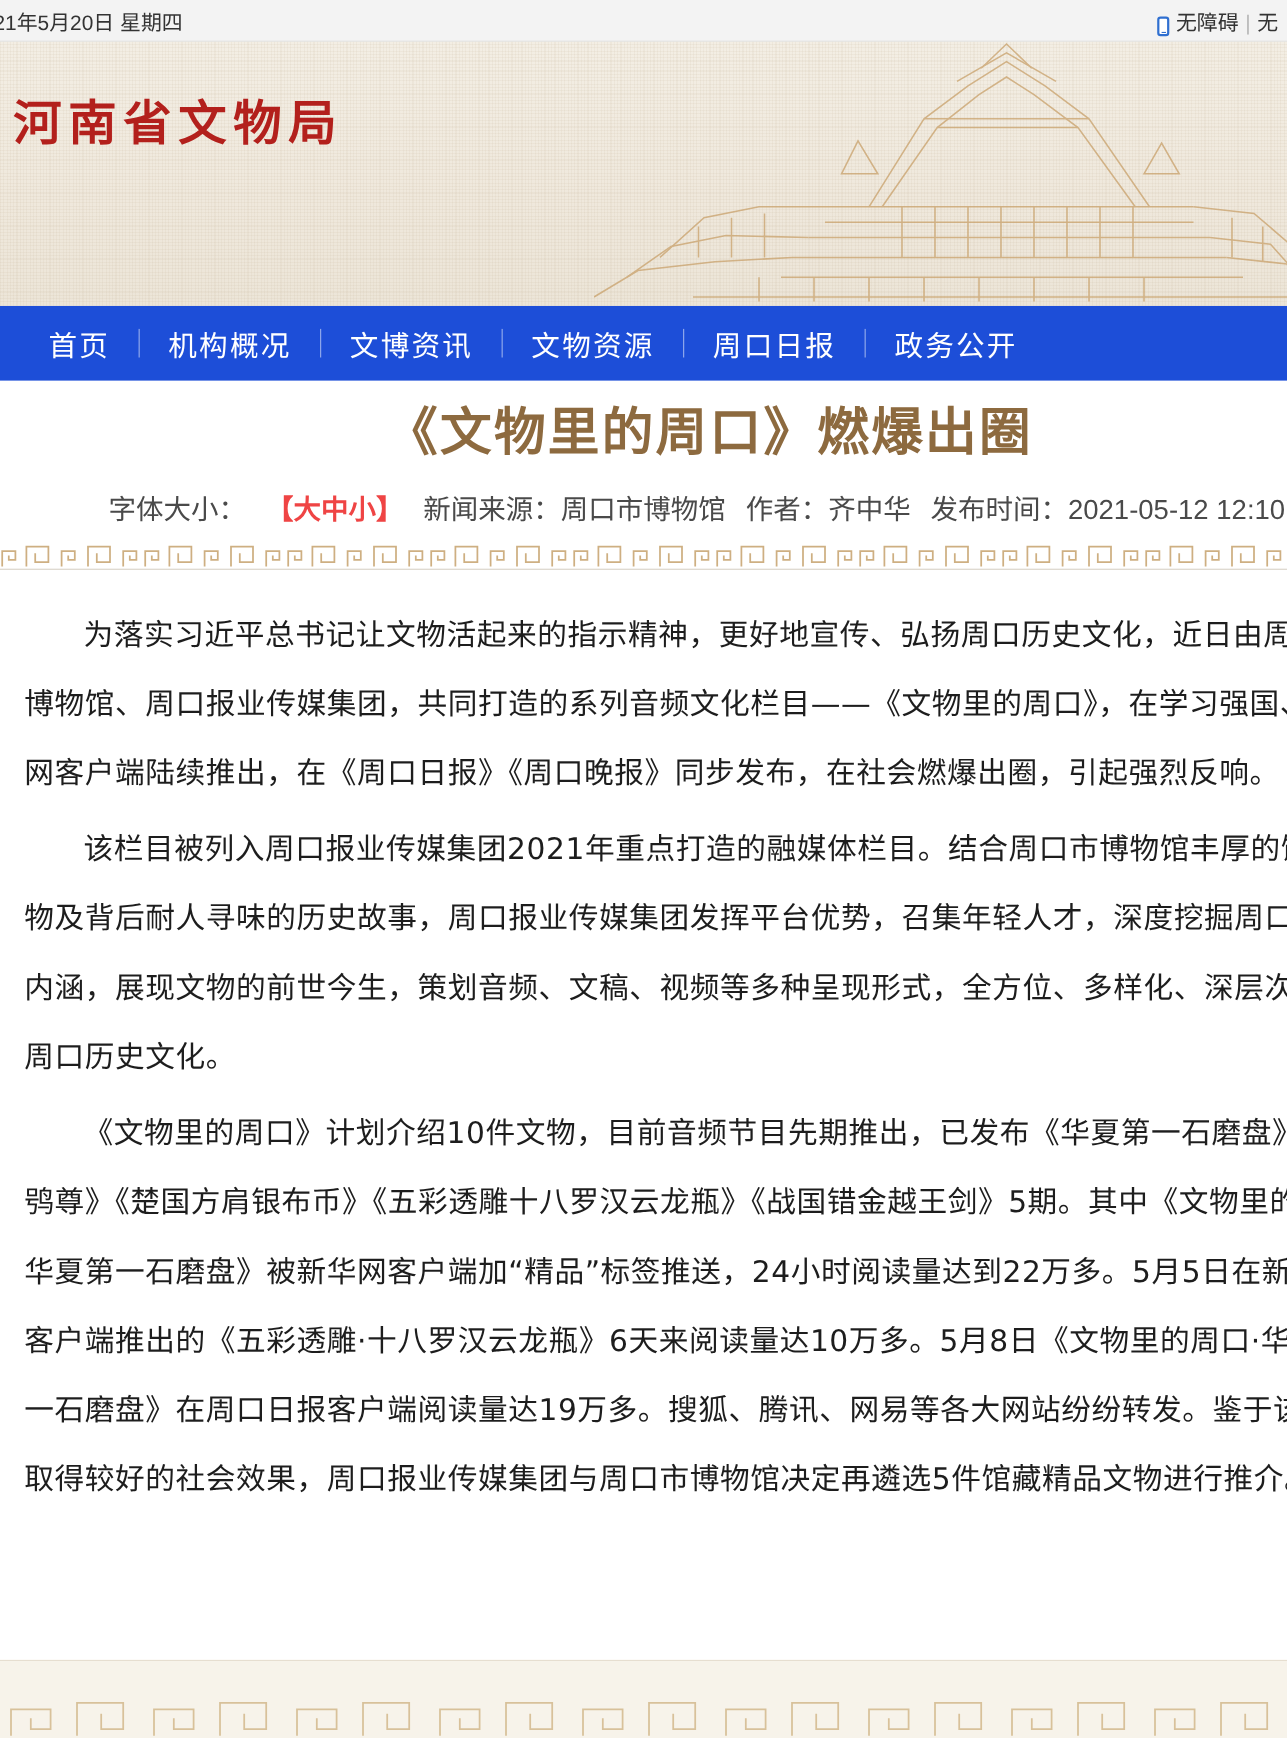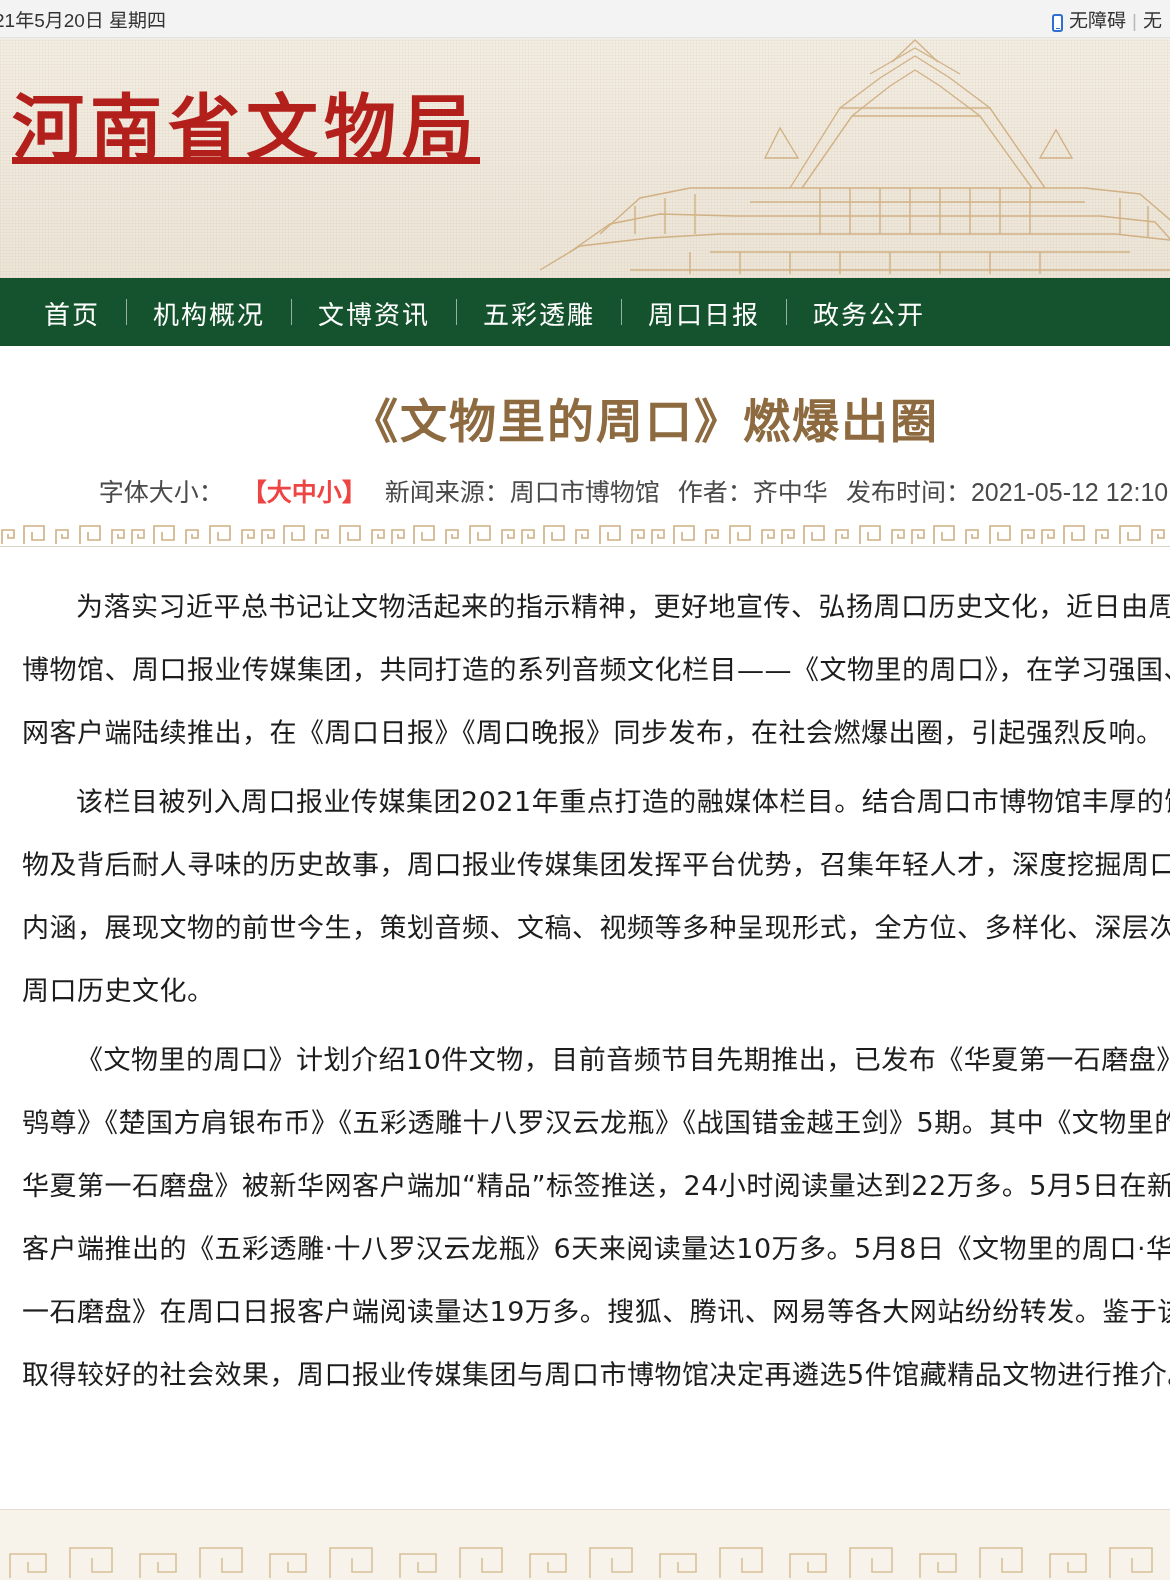--- a/index.html
+++ b/index.html
@@ -87,40 +87,39 @@
   }
   .logo-block {
     position: absolute;
     left: 12px;
     top: 52px;
     width: 500px;
   }
   .logo-cn {
     font-family: "DejaVu Serif", "Liberation Serif", serif;
     font-weight: bold;
-    font-size: 72px;
+    font-size: 44px;
     letter-spacing: 6px;
     color: #b3201c;
     line-height: 1.05;
     white-space: nowrap;
-    text-decoration: underline;
   }
   .logo-en {
     margin-top: 10px;
     font-size: 19.5px;
     font-weight: bold;
     color: #a8231f;
     letter-spacing: 0.2px;
     white-space: nowrap;
   }
 
   
   .navbar {
     height: 68px;
-    background: #14532d;
+    background: #1d4ed8;
     display: flex;
     align-items: center;
     color: #fff;
     font-size: 26px;
     box-sizing: border-box;
     padding-left: 18px;
     overflow: hidden;
     white-space: nowrap;
   }
   .nav-item {
@@ -131,21 +130,21 @@
   }
   .nav-divider {
     width: 1px;
     height: 26px;
     background: rgba(255,255,255,0.55);
     flex: 0 0 auto;
   }
 
   
   .article-head {
-    padding-top: 37px;
+    padding-top: 8px;
     position: relative;
   }
   .article-title {
     text-align: center;
     font-family: "DejaVu Serif", "Liberation Serif", serif;
     font-weight: bold;
     font-size: 47px;
     color: #8d6a3f;
     letter-spacing: 2px;
     white-space: nowrap;
@@ -271,21 +270,21 @@
   </div>
 </div>
 
 <div class="navbar">
   <div class="nav-item">首页</div>
   <div class="nav-divider"></div>
   <div class="nav-item">机构概况</div>
   <div class="nav-divider"></div>
   <div class="nav-item">文博资讯</div>
   <div class="nav-divider"></div>
-  <div class="nav-item">五彩透雕</div>
+  <div class="nav-item">文物资源</div>
   <div class="nav-divider"></div>
   <div class="nav-item">周口日报</div>
   <div class="nav-divider"></div>
   <div class="nav-item">政务公开</div>
 </div>
 
 <div class="article-head">
   <div class="article-title">《文物里的周口》燃爆出圈</div>
 
   <div class="meta-row">

